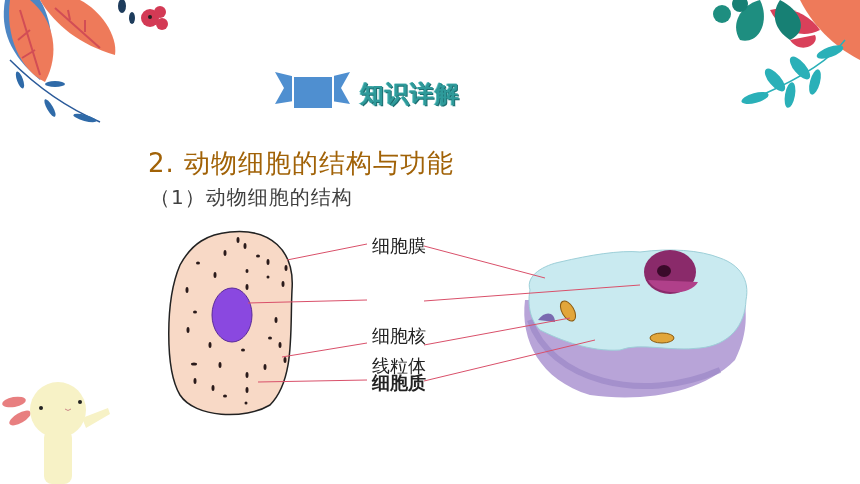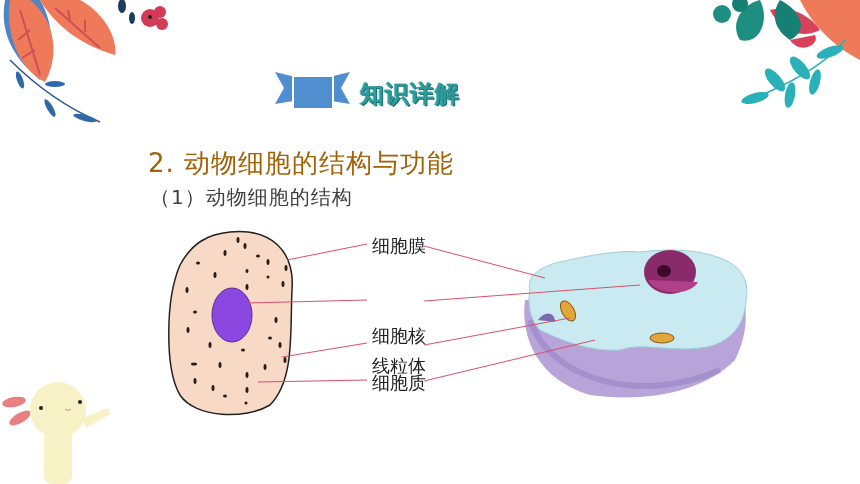--- a/index.html
+++ b/index.html
@@ -129,13 +129,13 @@
     <line x1="282" y1="357" x2="367" y2="343"></line>
     <line x1="424" y1="345" x2="570" y2="318"></line>
     <line x1="258" y1="382" x2="367" y2="380"></line>
     <line x1="424" y1="381" x2="595" y2="340"></line>
   </g>
 </svg>
 
 <div class="abs label" style="left:372px;top:234px;">细胞膜</div>
 <div class="abs label" style="left:372px;top:292px;margin-top:32px;">细胞核</div>
 <div class="abs label" style="left:372px;top:354px;">线粒体</div>
-<div class="abs label" style="left:372px;top:371px;">细胞质</div>
+<div class="abs label" style="left:372px;top:371px;font-weight:bold;">细胞质</div>
 
 </body></html>

